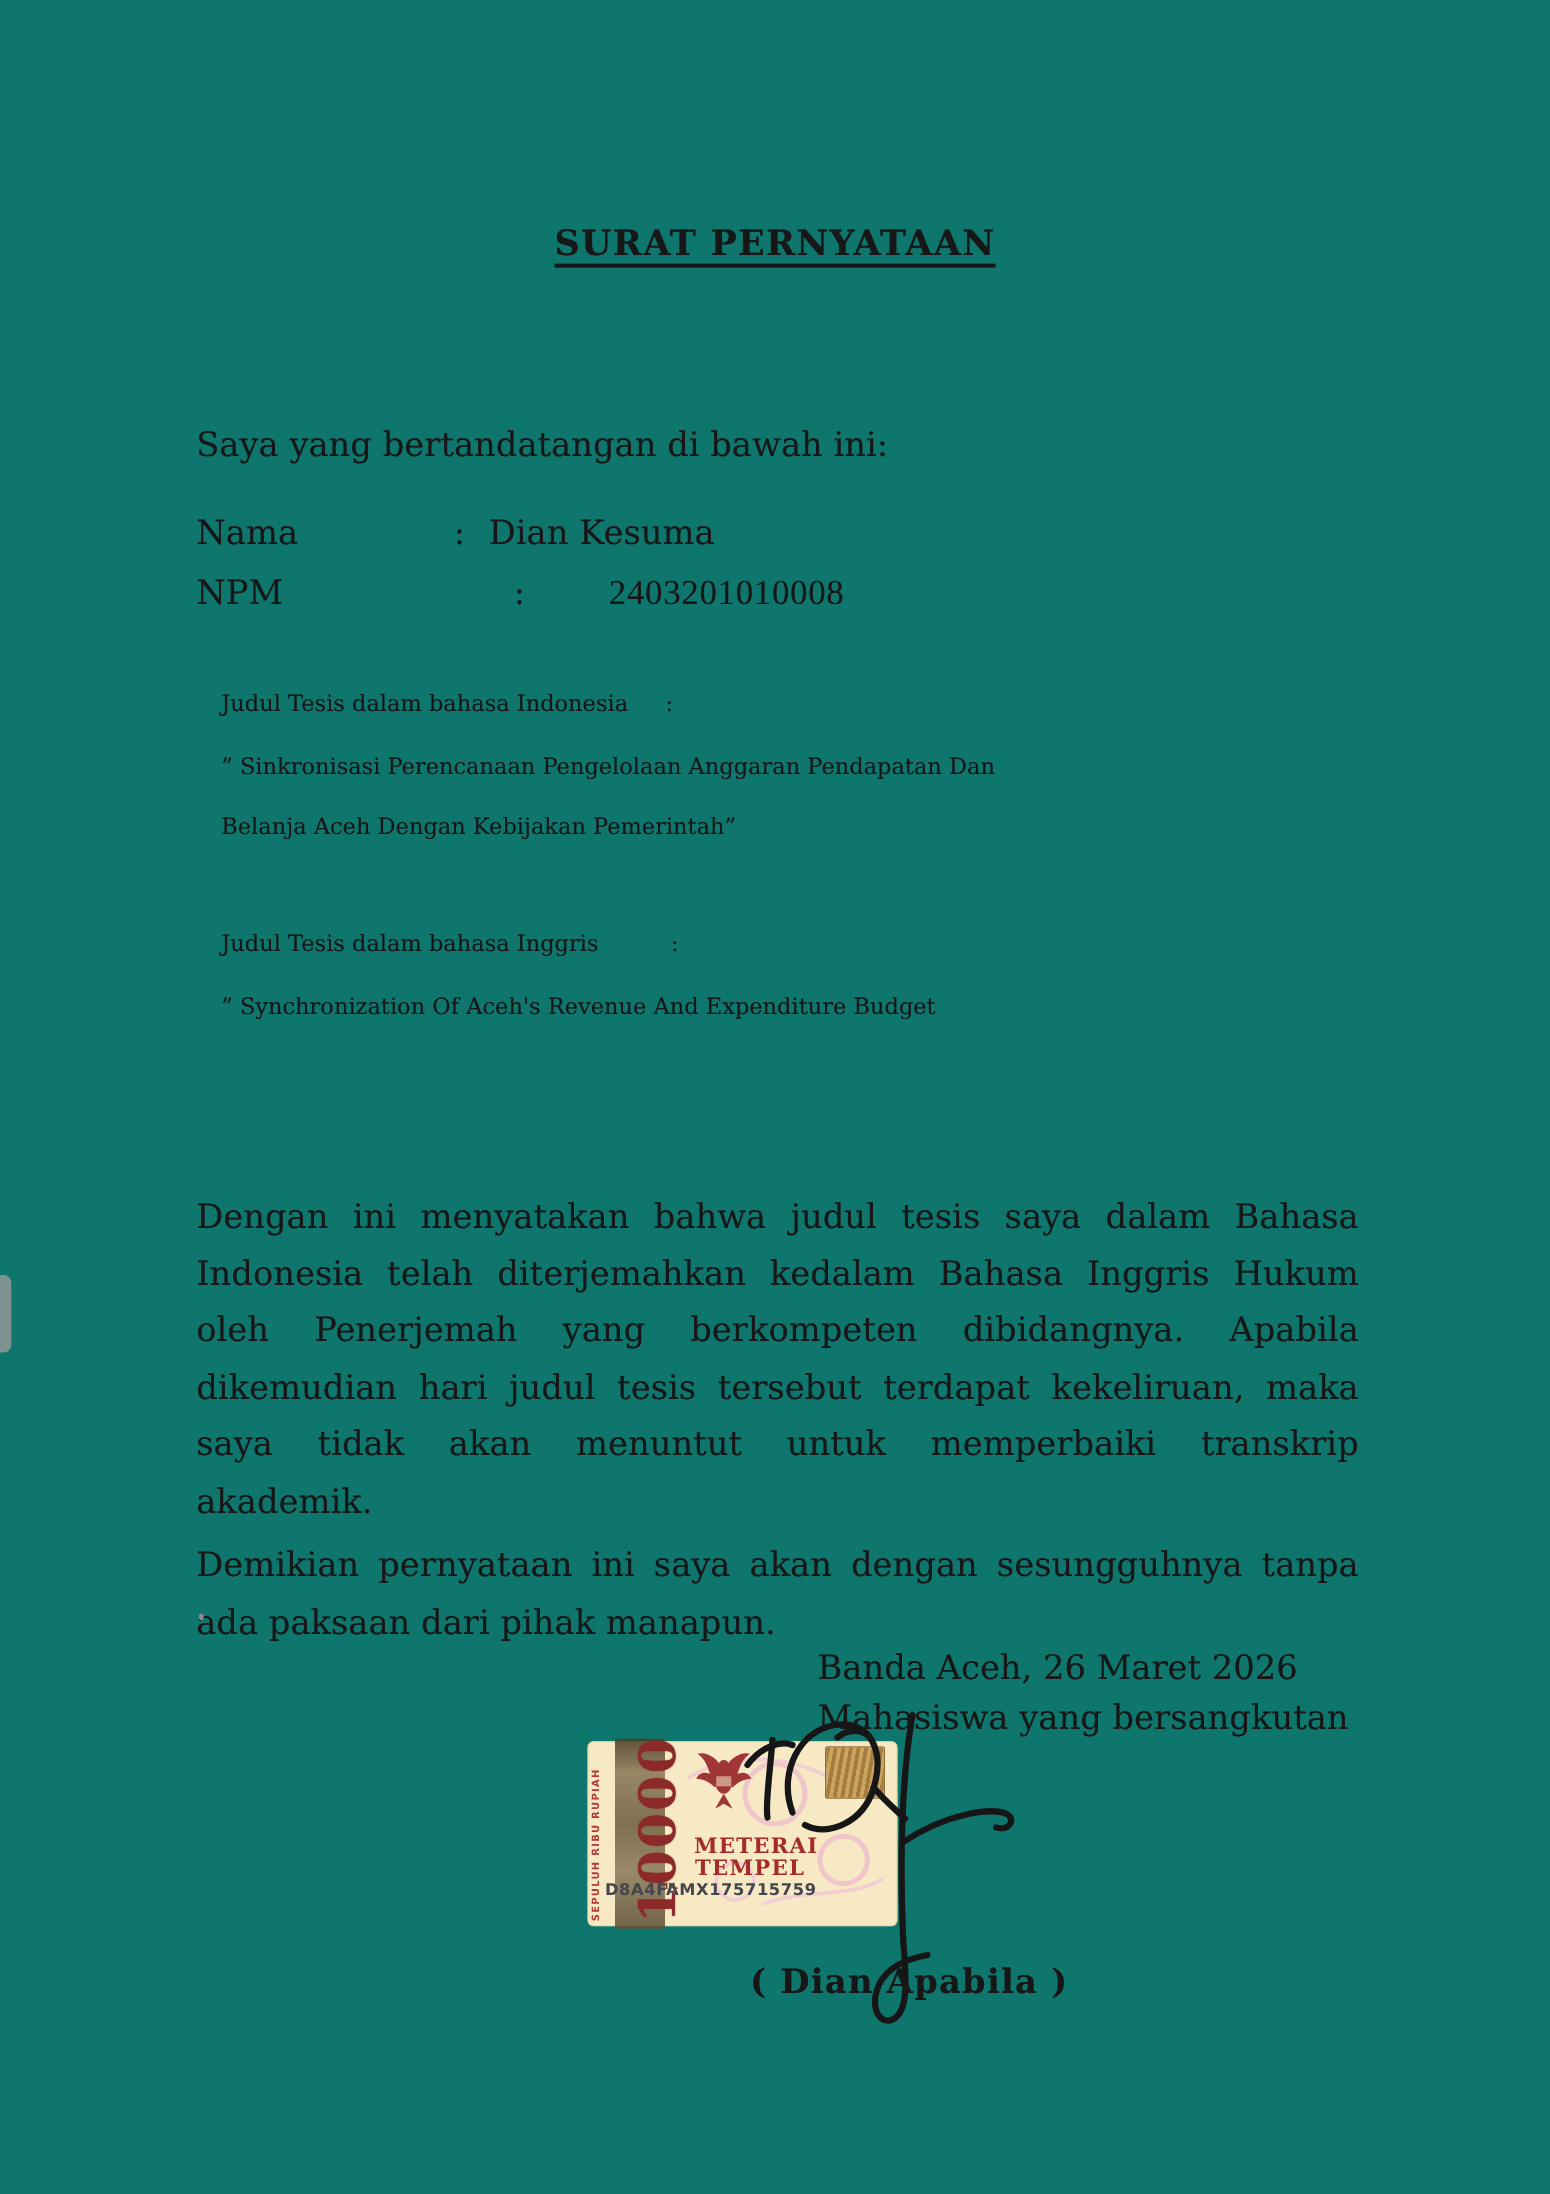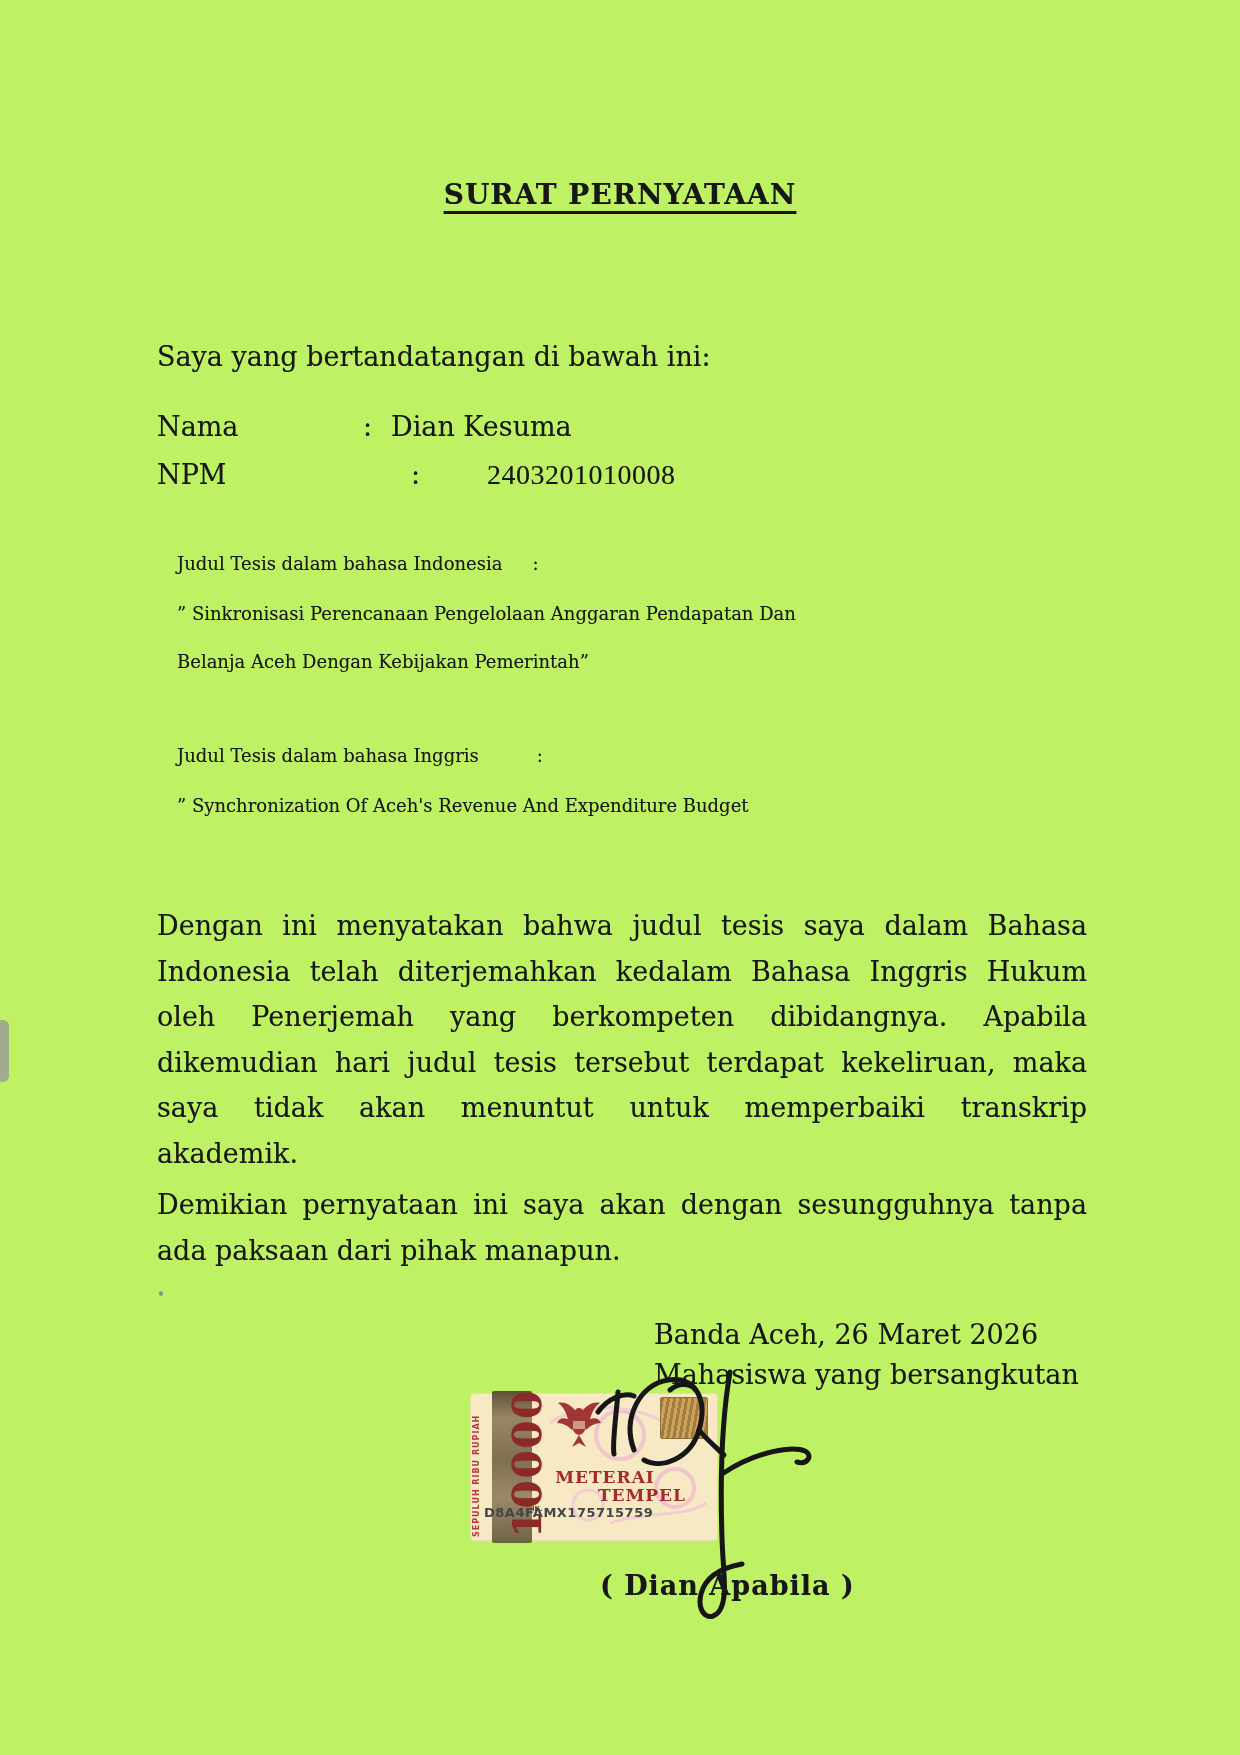--- a/index.html
+++ b/index.html
@@ -1,19 +1,19 @@
 <!DOCTYPE html>
 <html><head>
 <meta charset="utf-8">
 <style>
   html,body{margin:0;padding:0;background:#ffffff;}
   .page{
     position:relative;
     width:1240px;height:1755px;
-    background:#bef264;
+    background:#0f766e;
     font-family:"DejaVu Serif","Liberation Serif",serif;
     color:#171717;
     overflow:hidden;
   }
   .abs{position:absolute;}
   .doc-title{
     top:178px;left:0;width:1240px;
     text-align:center;
     font-size:28px;font-weight:bold;letter-spacing:1px;
     text-decoration:underline;
@@ -33,21 +33,21 @@
   .npm-val{font-family:"Liberation Serif",serif;font-size:28px;letter-spacing:.5px;}
   .center-line{left:157px;width:930px;text-align:left;font-size:18px;line-height:45px;white-space:nowrap;text-shadow:0 0 .5px rgba(0,0,0,.35);margin-left:20px;}
   .h-id{top:541px;}
   .id-l1{top:591px;}
   .id-l2{top:639px;}
   .h-en{top:733px;}
   .en-l1{top:783px;}
   .en-l2{top:831px;}
   .hcolon-sm{margin-left:30px;}
   .hcolon-lg{margin-left:58px;}
-  .para{left:157px;width:930px;}
+  .para{left:157px;width:930px;margin-top:48px;}
   .p1{top:903px;}
   .p2{top:1182px;}
   .jline{font-size:27px;line-height:45.5px;text-shadow:0 0 .5px rgba(0,0,0,.35);}
   .just{text-align:justify;text-align-last:justify;word-spacing:2px;}
   .date-line{top:1312px;left:654px;}
   .role-line{top:1352px;left:654px;}
   .sign-name{top:1563px;left:600px;font-weight:600;letter-spacing:1px;}
 
   
   .stamp{
@@ -77,21 +77,21 @@
     text-shadow:0 0 1px #8c2a2a;
   }
   .stamp-meterai{
     position:absolute;left:70px;top:74px;width:130px;
     text-align:center;
     font-size:17px;font-weight:bold;color:#a52a2a;
     font-family:"DejaVu Serif",serif;letter-spacing:1px;
   }
   .stamp-tempel{
     position:absolute;left:86px;top:92px;width:130px;
-    text-align:right;
+    text-align:left;
     font-size:17px;font-weight:bold;color:#a52a2a;
     font-family:"DejaVu Serif",serif;letter-spacing:1px;
   }
   .stamp-serial{
     position:absolute;left:14px;top:112px;
     font-size:13px;color:#45454d;font-weight:bold;
     font-family:"DejaVu Sans",sans-serif;letter-spacing:.5px;
   }
   .stamp-gold{
     position:absolute;left:190px;top:4px;width:46px;height:40px;

